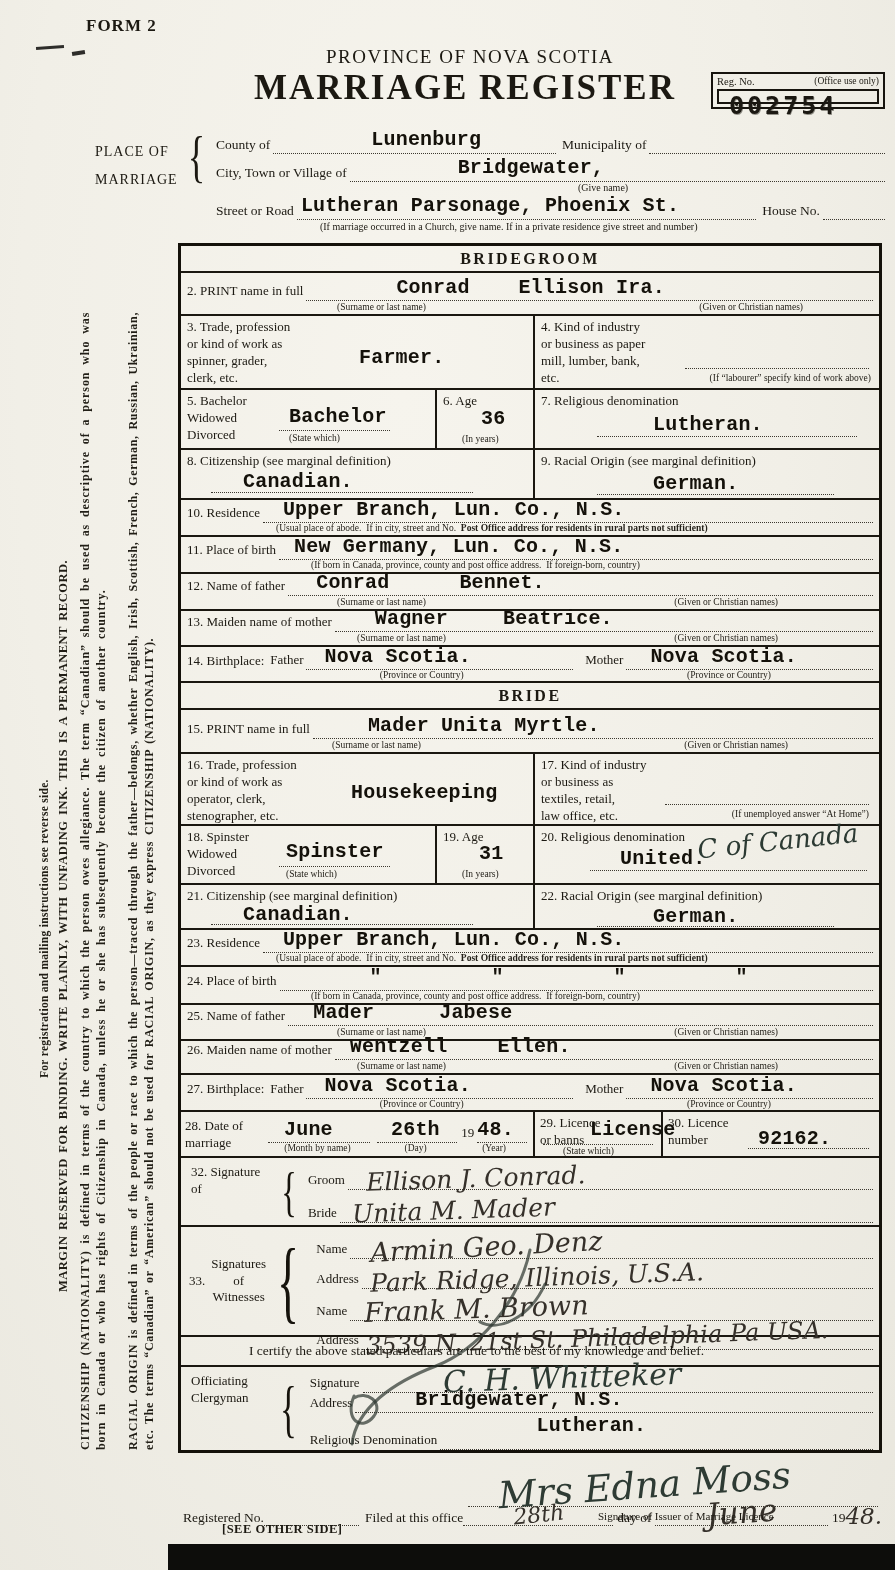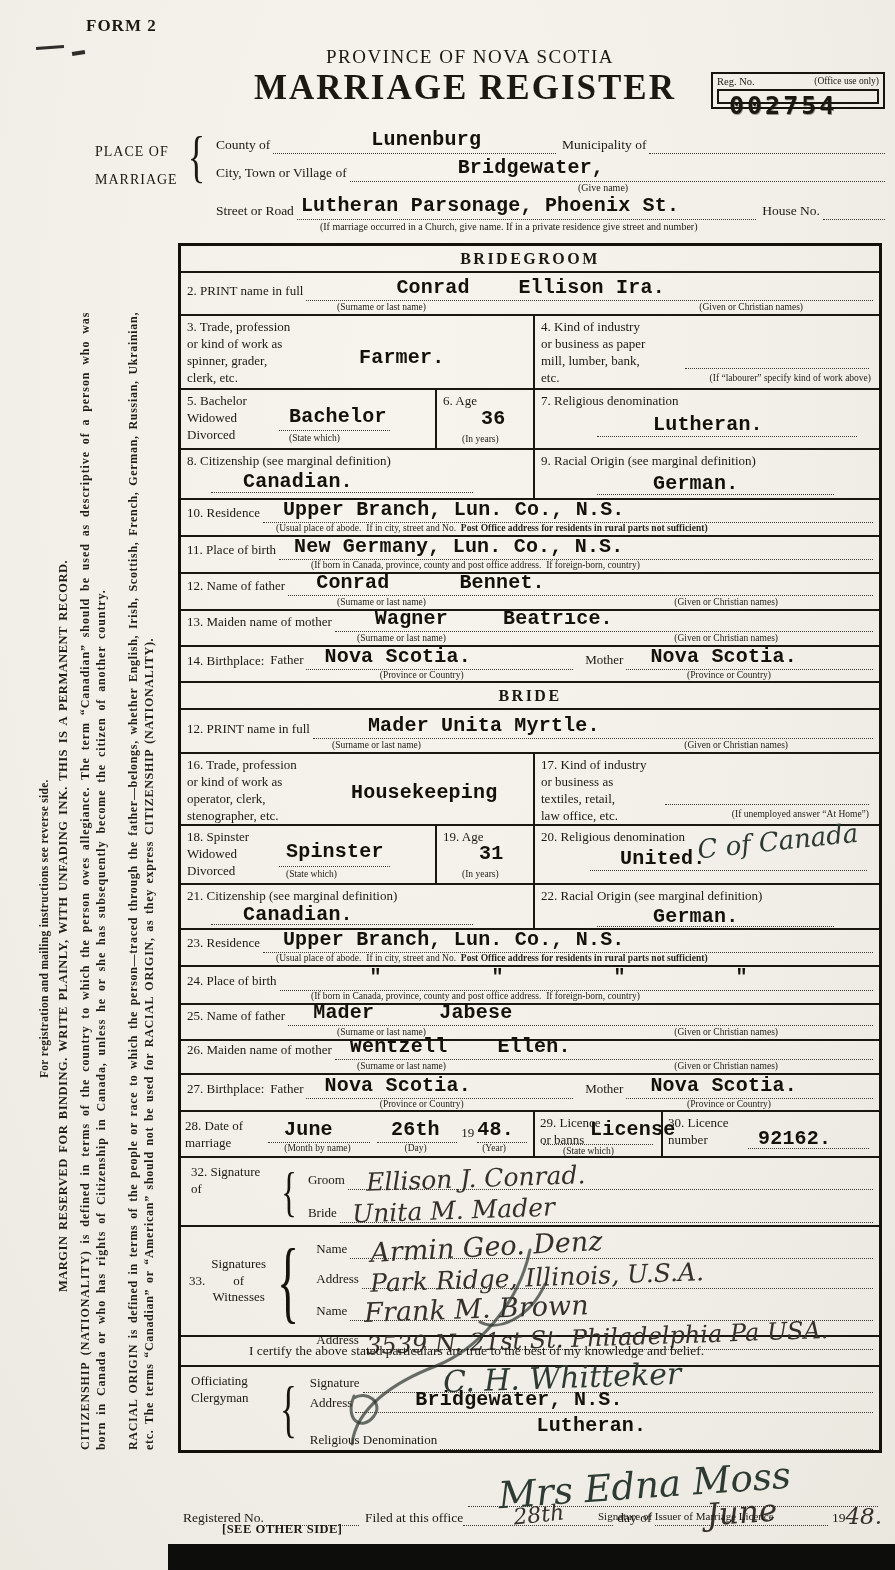--- a/index.html
+++ b/index.html
@@ -296,21 +296,21 @@
         <div class="note tcenter">(Province or Country)</div>
       </div>
     </div>
 
     <div class="frow sect" style="height:27px">
       <div class="sect-title">BRIDE</div>
     </div>
 
     <div class="frow col" style="height:44px">
       <div class="eline">
-        <span class="qlabel">12. PRINT name in full</span>
+        <span class="qlabel">15. PRINT name in full</span>
         <span class="fill">
           <span class="typed" style="margin-left:55px">Mader Unita Myrtle.</span>
         </span>
       </div>
       <div class="subnotes">
         <span class="note" style="margin-left:145px">(Surname or last name)</span>
         <span class="note" style="margin-left:auto;margin-right:85px">(Given or Christian names)</span>
       </div>
     </div>
 

